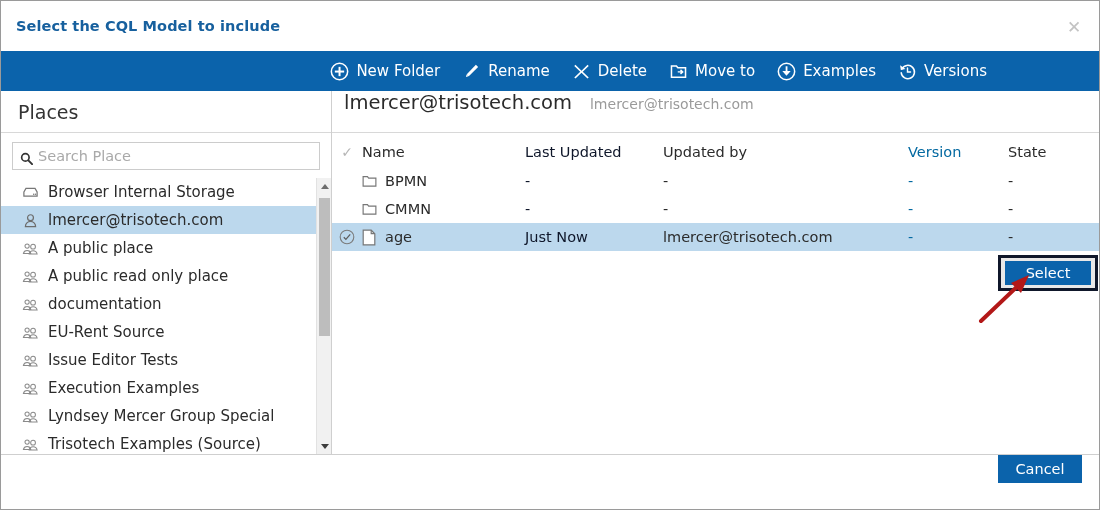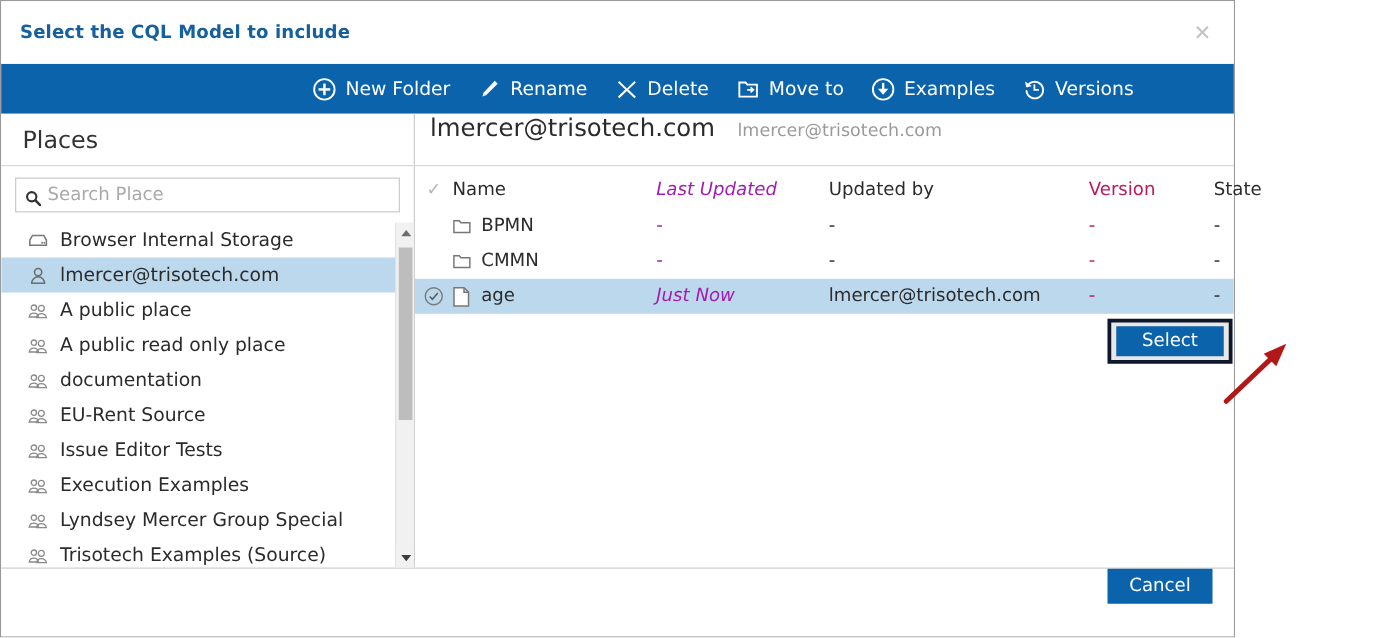--- a/index.html
+++ b/index.html
@@ -4,21 +4,21 @@
 <style>
   * { box-sizing: border-box; margin: 0; padding: 0; }
   html, body {
     width: 1100px; height: 510px;
     font-family: "DejaVu Sans", "Liberation Sans", sans-serif;
     background: #ffffff;
     overflow: hidden;
   }
   #dialog {
     position: relative;
-    width: 988px; height: 510px;
+    width: 1100px; height: 510px;
     border: 1px solid #9a9a9a;
     background: #ffffff;
     display: flex; flex-direction: column;
   }
 
   
   .titlebar {
     height: 50px; min-height: 50px;
     background: #ffffff;
     display: flex; align-items: center;
@@ -37,21 +37,21 @@
     display: flex; align-items: center; justify-content: center;
     color: #c3c3c3; font-size: 17px; line-height: 1;
     cursor: pointer;
   }
 
   
   .toolbar {
     height: 40px; min-height: 40px;
     background: #0b63ab;
     display: flex; align-items: center; justify-content: flex-end;
-    padding-right: 80px;
+    padding-right: 112px;
     gap: 22px;
   }
   .tb-item {
     display: flex; align-items: center; gap: 7px;
     color: #ffffff; font-size: 15px; cursor: pointer;
     white-space: nowrap;
   }
   .tb-icon { width: 19px; height: 19px; display: block; flex: 0 0 19px; }
 
   
@@ -128,23 +128,23 @@
   }
   .main-title { font-size: 19.5px; color: #2b2b2b; }
   .main-crumb { font-size: 14px; color: #9a9a9a; }
 
   .tbl { width: 100%; }
   .tbl-row { display: flex; align-items: center; height: 28px; font-size: 14.5px; }
   .tbl-head { color: #4a4a4a; height: 30px; margin-top: 4px; }
   .tbl-row.selected { background: #bcd8ed; }
   .c-check { width: 30px; flex: 0 0 30px; display: flex; align-items: center; justify-content: center; }
   .c-name  { flex: 0 0 163px; display: flex; align-items: center; gap: 8px; color: #2b2b2b; }
-  .c-upd   { flex: 0 0 138px; color: #a21caf; font-style: italic; }
+  .c-upd   { flex: 0 0 138px; color: #0f172a; }
   .c-by    { flex: 0 0 208px; color: #2b2b2b; }
-  .c-ver   { flex: 0 0 100px; color: #be185d; }
+  .c-ver   { flex: 0 0 100px; color: #0369a1; margin-left: 37px; }
   .c-state { flex: 1;         color: #2b2b2b; }
   .hdr-check { color: #b6b6b6; font-size: 14px; }
   .row-ico { width: 15px; height: 17px; flex: 0 0 15px; display: block; }
   .chk-ico { width: 16px; height: 16px; display: block; }
 
   
   .select-zone { position: relative; height: 34px; }
   .select-hl {
     position: absolute; right: 1px; top: 4px;
     width: 100px; height: 36px;

